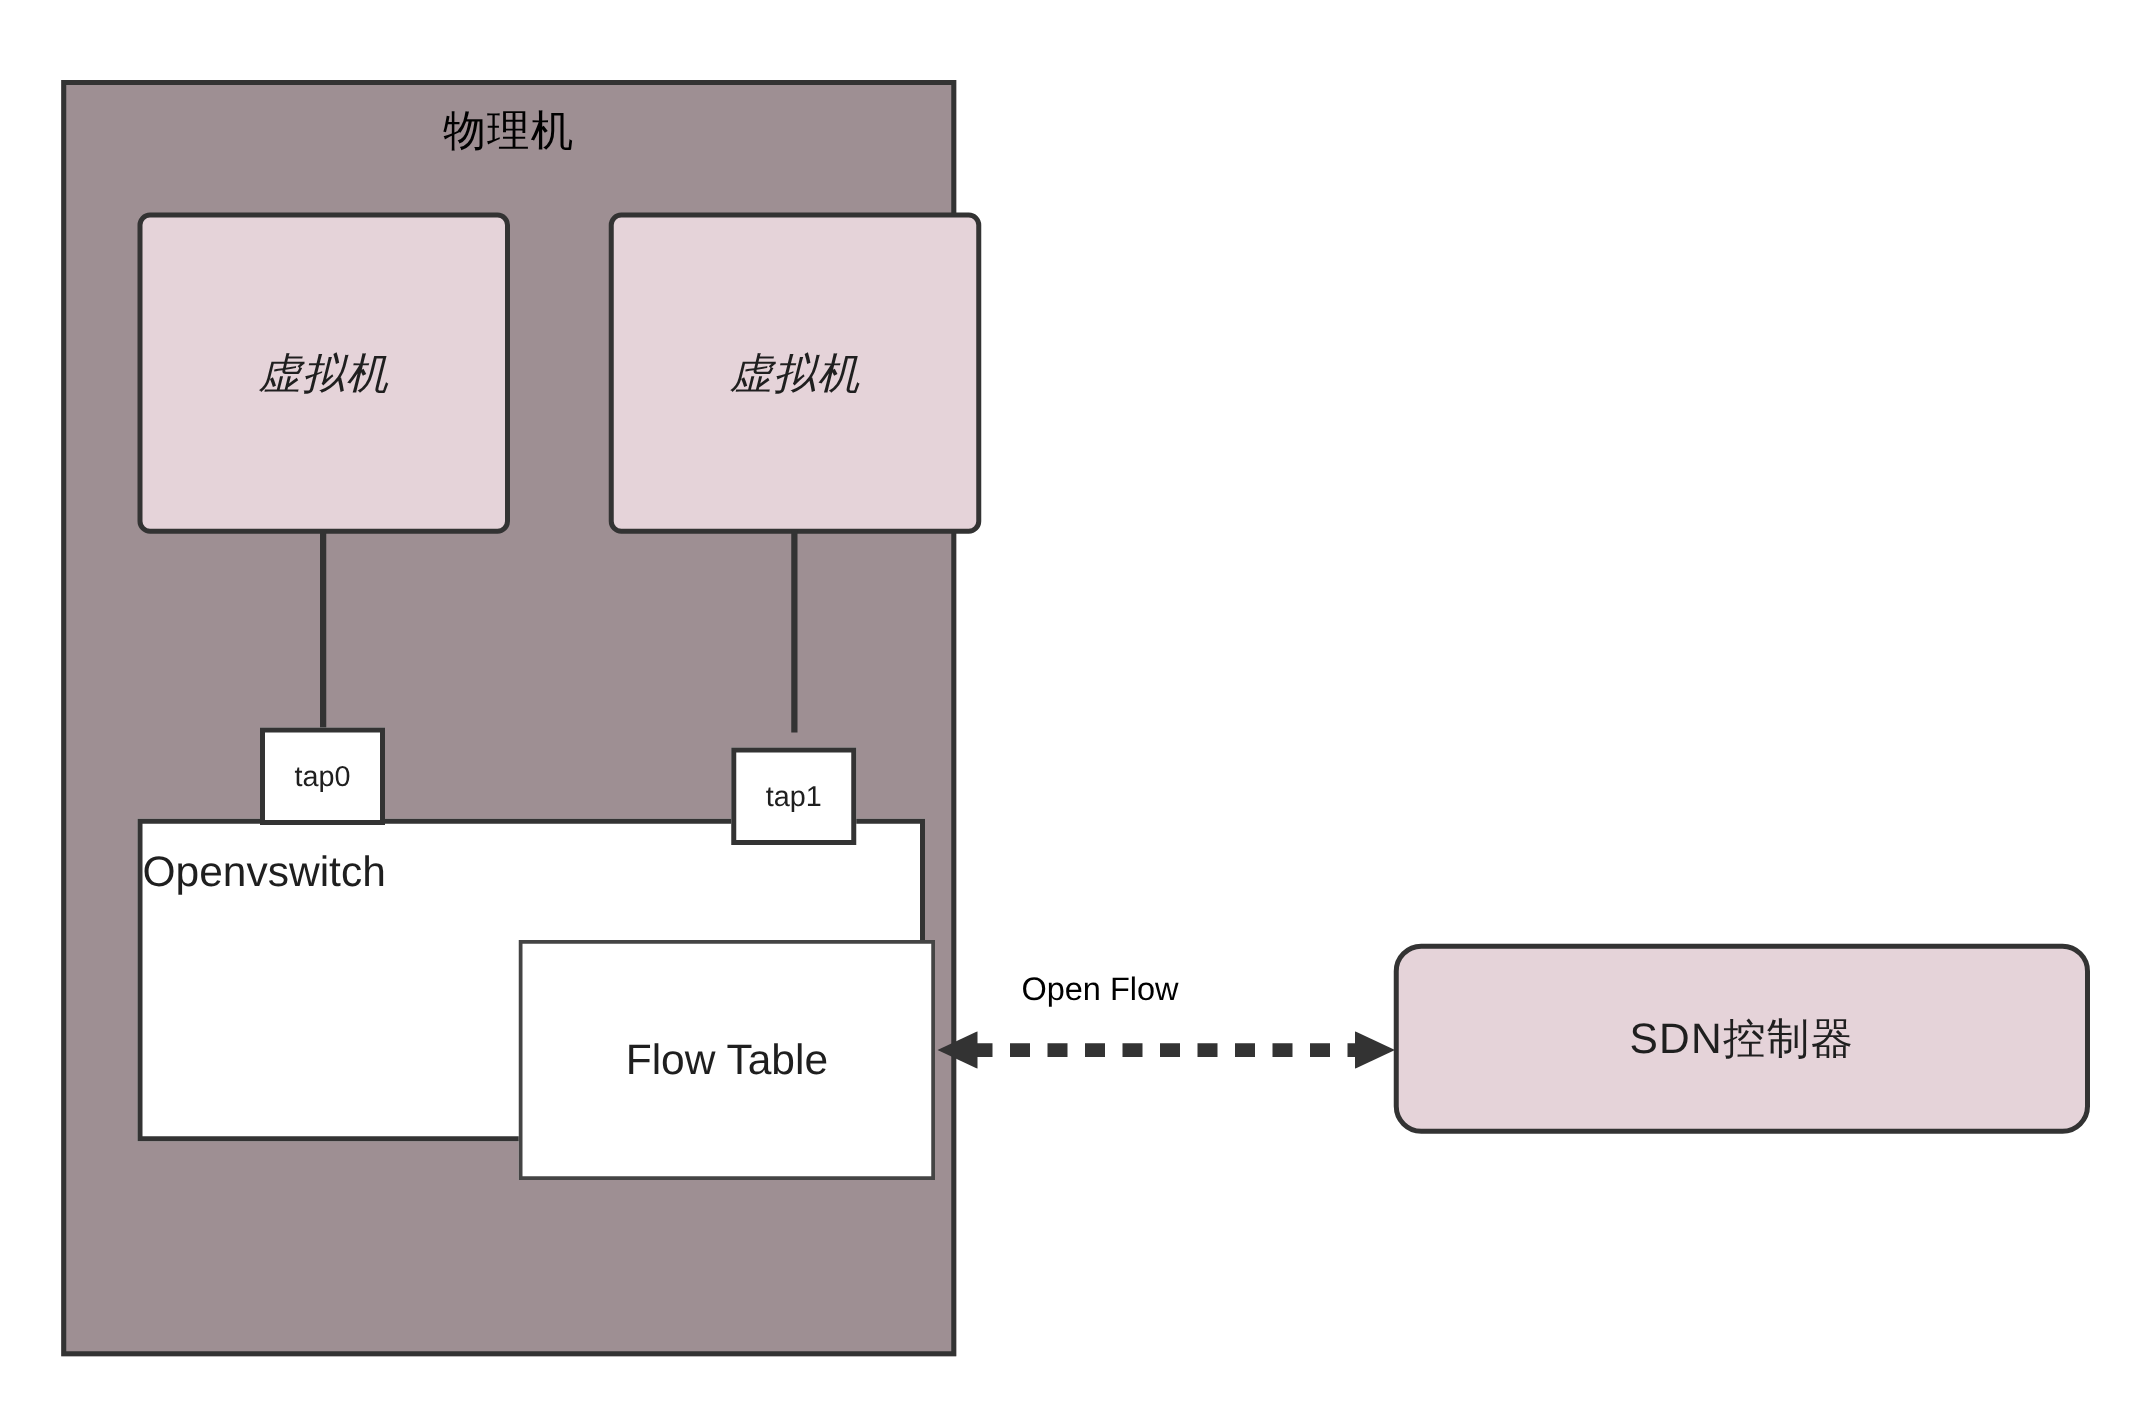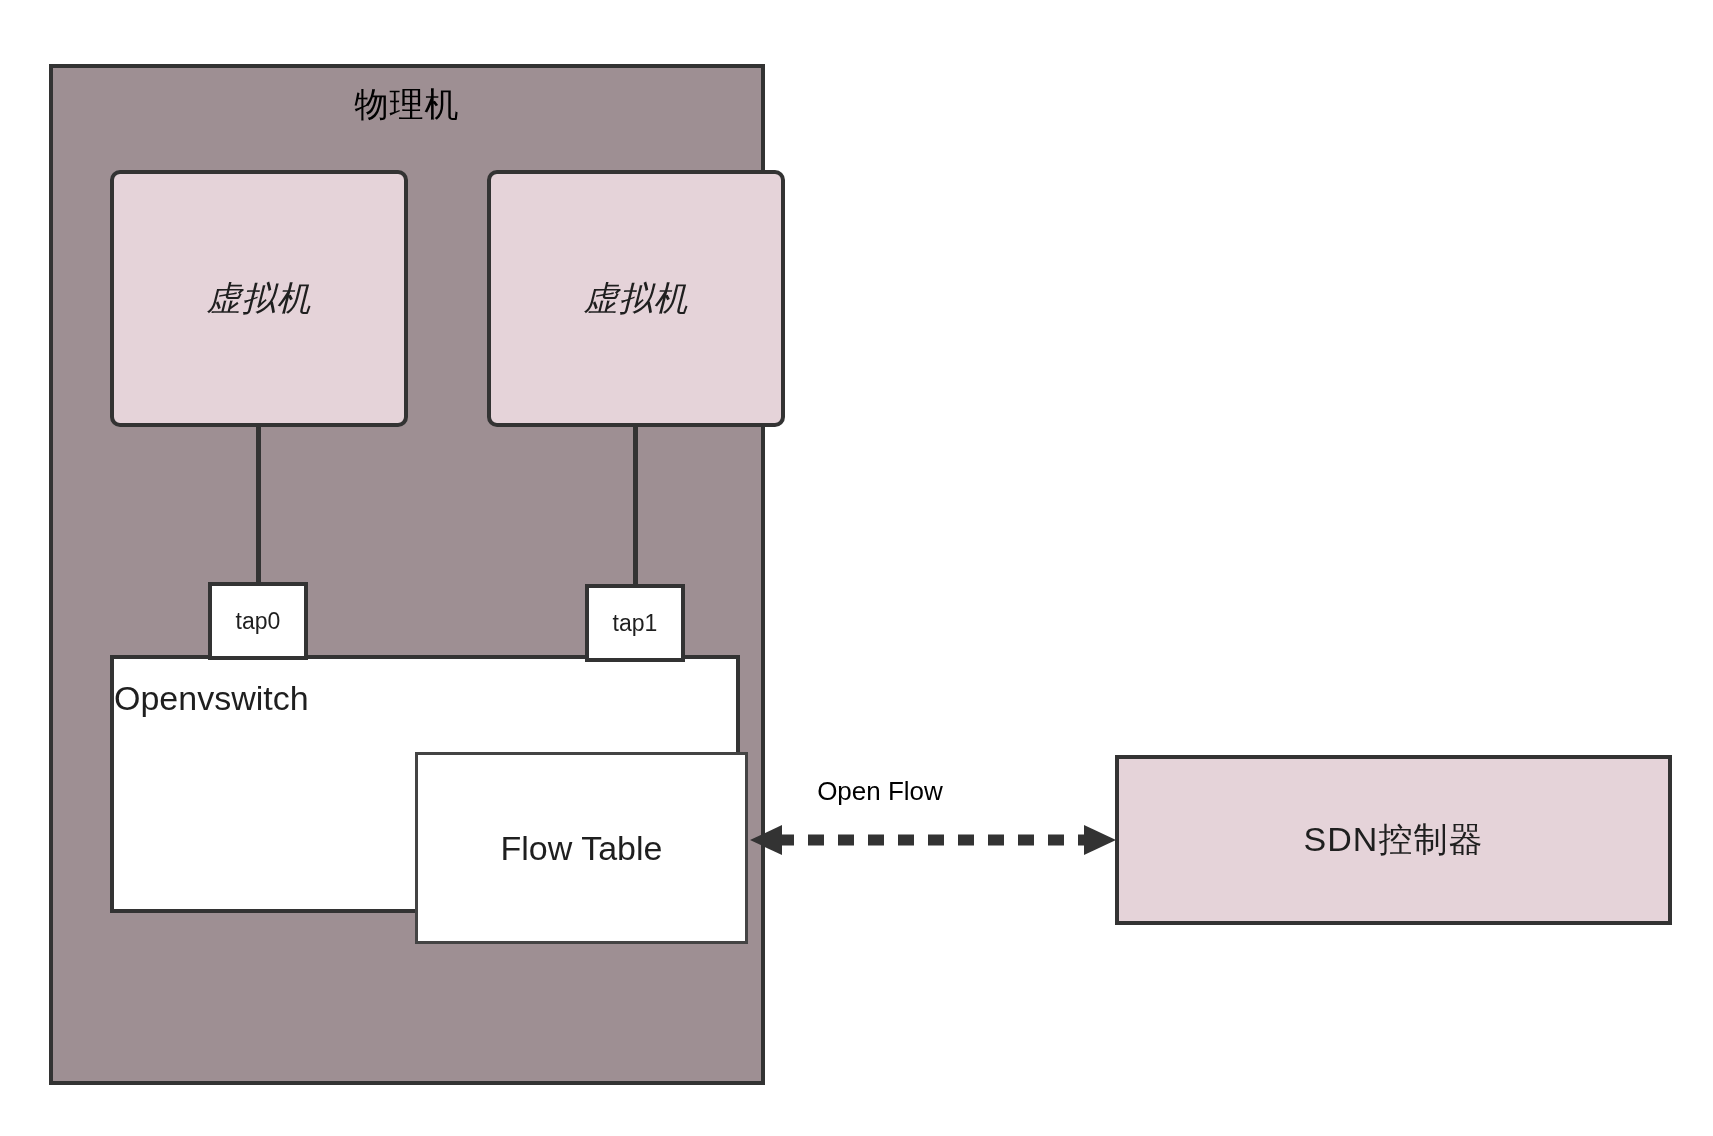--- a/index.html
+++ b/index.html
@@ -70,21 +70,21 @@
 
   
   .tap-box {
     background: #ffffff;
     border: 4px solid #333333;
     font-size: 23px;
     color: #1f1f1f;
     z-index: 4;
   }
   #tap-box-0 { left: 208px; top: 582px; width: 100px; height: 78px; justify-content: center; }
-  #tap-box-1 { left: 585px; top: 584px; width: 100px; height: 78px; }
+  #tap-box-1 { left: 585px; top: 598px; width: 100px; height: 78px; }
 
   
   #openvswitch-box {
     left: 110px;
     top: 655px;
     width: 630px;
     height: 258px;
     background: #ffffff;
     border: 4px solid #333333;
     display: block;
@@ -131,24 +131,24 @@
     font-size: 26px;
     color: #000000;
     z-index: 7;
   }
 
   
   #sdn-controller-box {
     left: 1115px;
     top: 755px;
     width: 557px;
-    height: 170px;
+    height: 152px;
     background: #e5d3d9;
     border: 4px solid #333333;
-    border-radius: 0;
+    border-radius: 22px;
     font-size: 34px;
     color: #1f1f1f;
     letter-spacing: 1px;
     z-index: 5;
   }
 </style>
 </head>
 <body>
 
 <div id="canvas">

